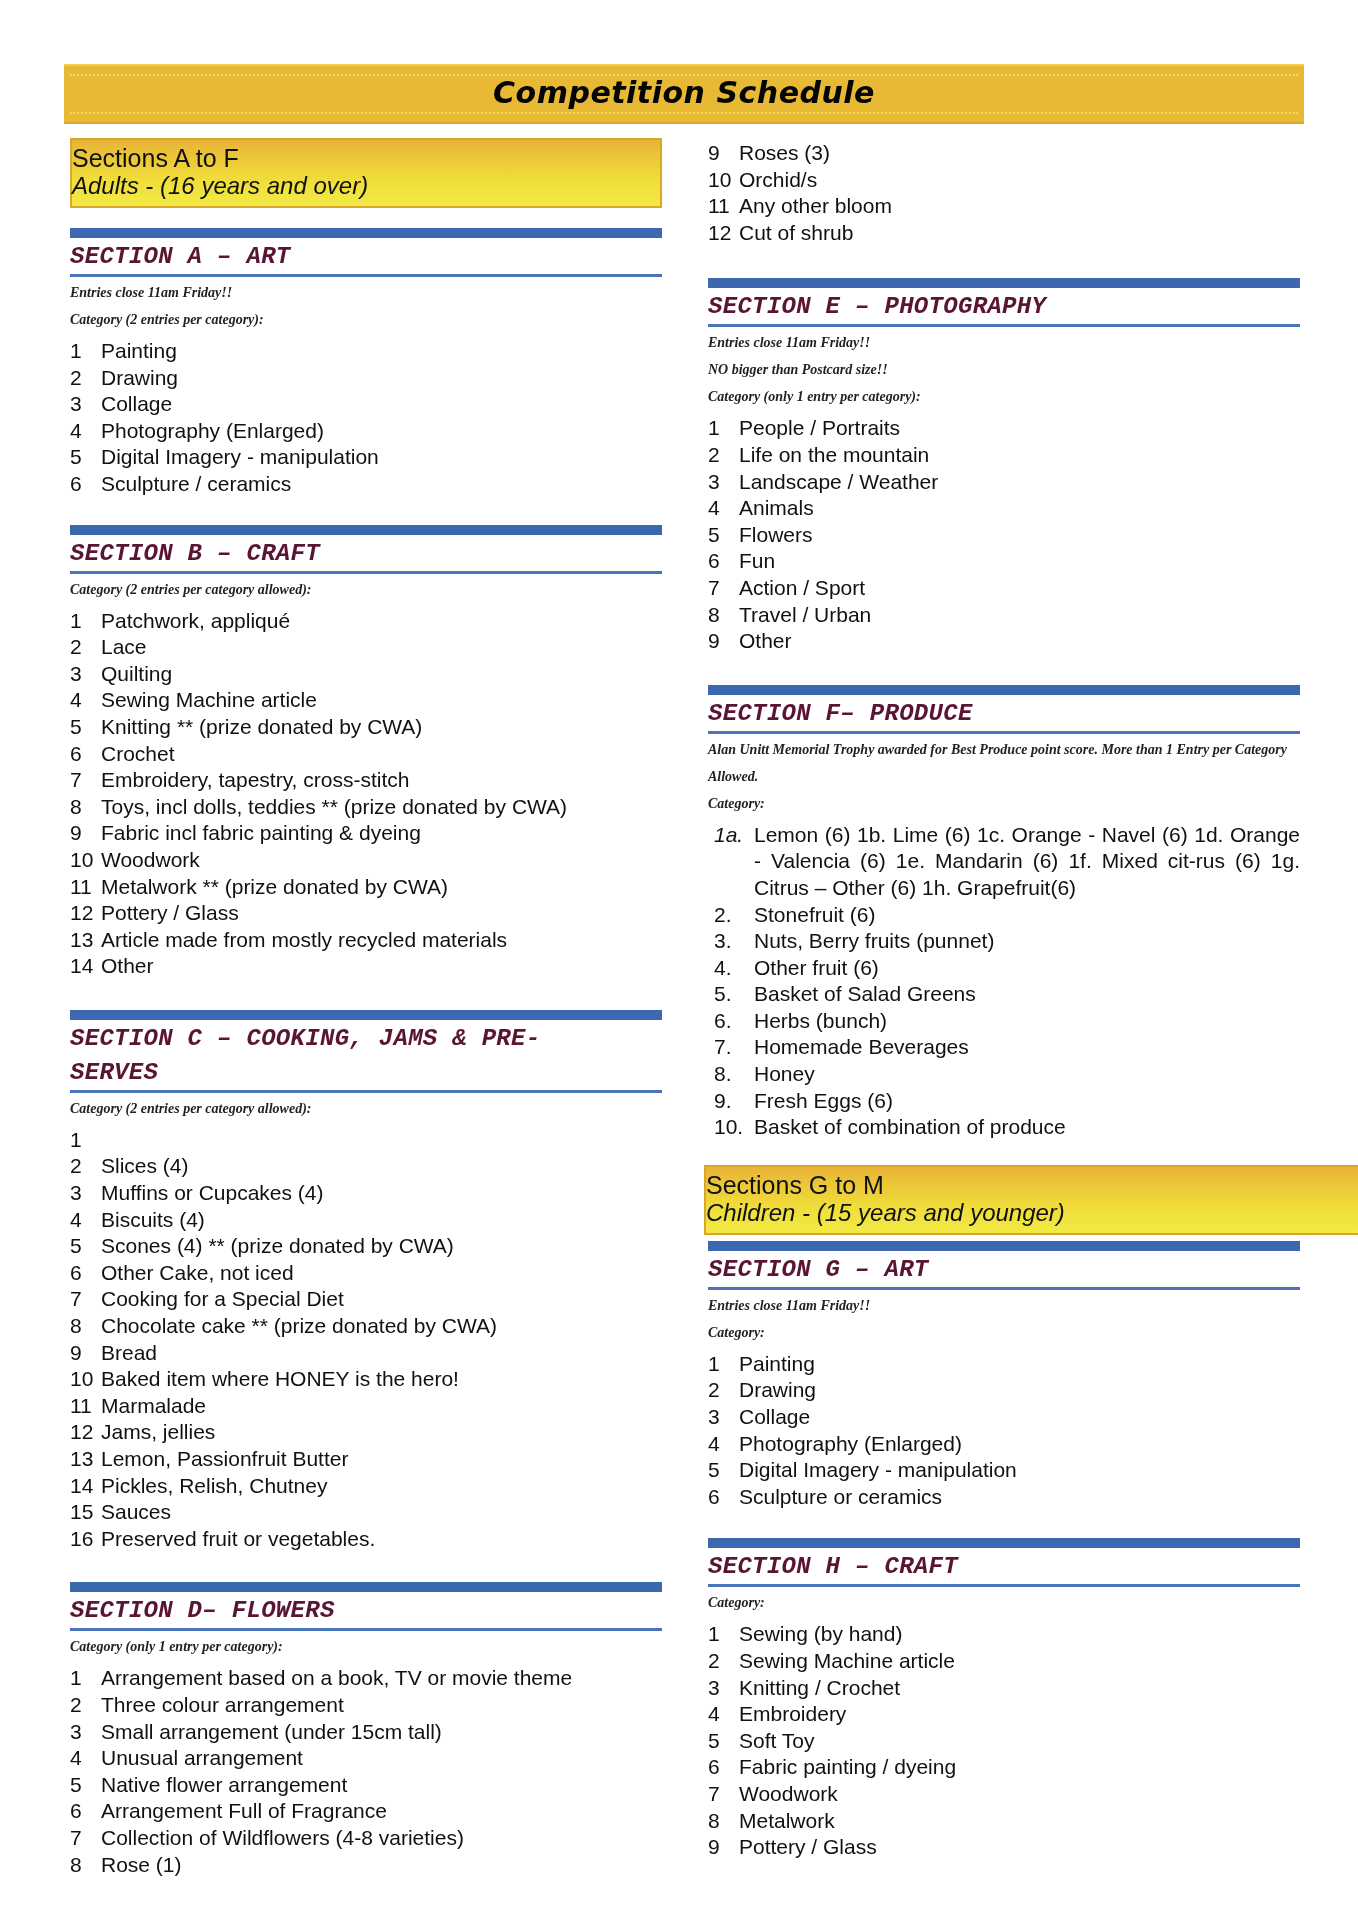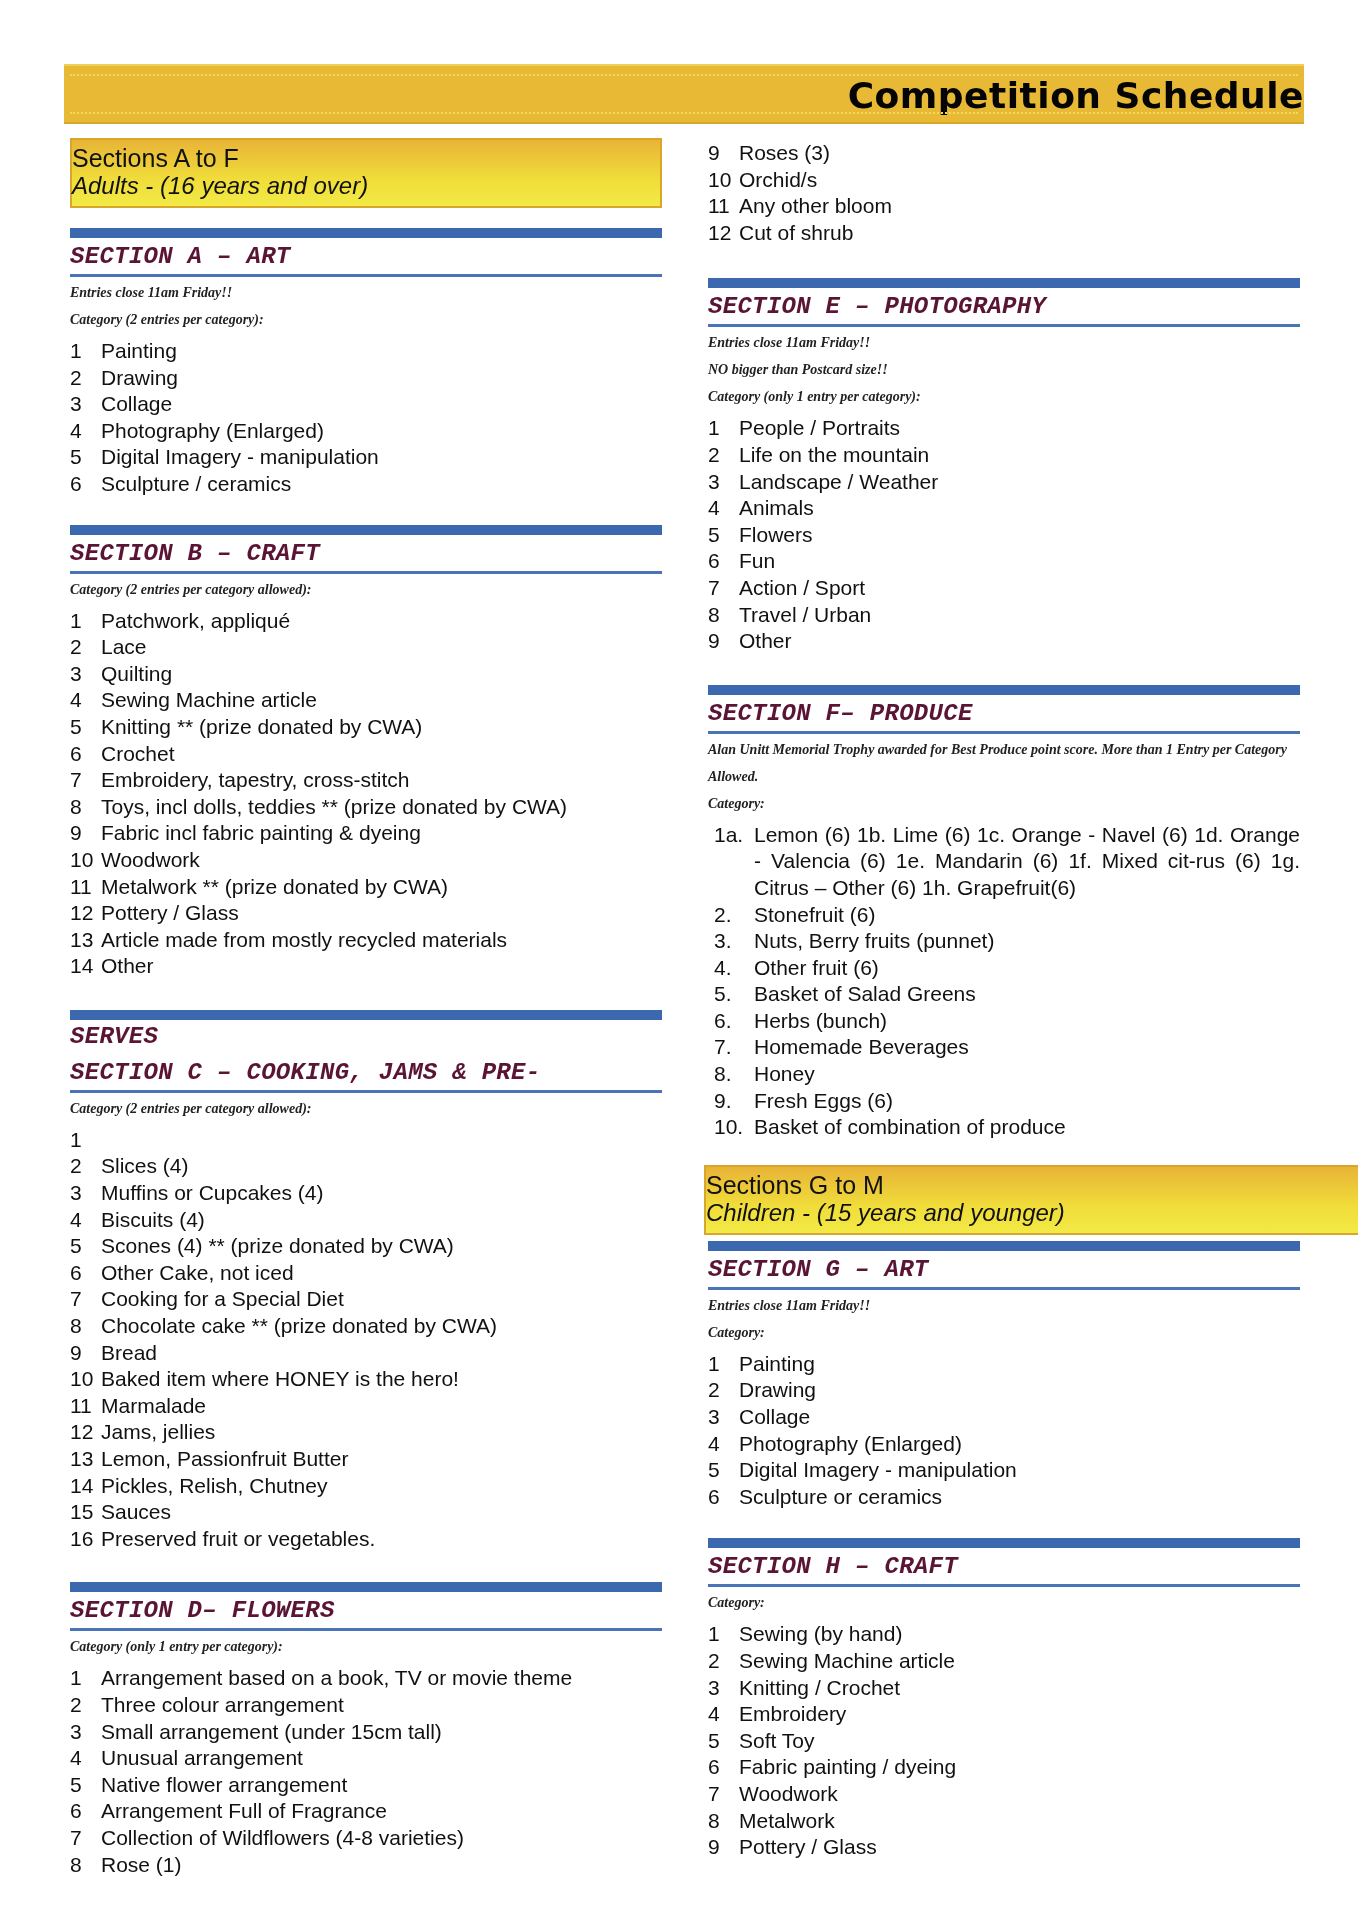--- a/index.html
+++ b/index.html
@@ -4,43 +4,43 @@
 <style>
   html, body { margin: 0; padding: 0; background: #ffffff; }
   body { width: 1358px; height: 1920px; position: relative; overflow: hidden;
          font-family: "Liberation Sans", sans-serif; color: #111; }
   .banner { position: absolute; left: 64px; top: 64px; width: 1240px; height: 60px;
             background: #e7b935; border-top: 2px solid #f1cf55; border-bottom: 2px solid #d7a82c;
             box-sizing: border-box; }
   .banner::before, .banner::after { content: ""; position: absolute; left: 6px; right: 6px; height: 0;
             border-top: 2px dotted #f3d85a; }
   .banner::before { top: 8px; } .banner::after { bottom: 8px; }
-  .banner-title { position: absolute; left: 0; right: 0; top: 9px; text-align: right;
-            font-family: "DejaVu Sans", sans-serif; font-weight: bold; 
-            font-size: 36px; letter-spacing: 0.5px; color: #050505; }
+  .banner-title { position: absolute; left: 0; right: 0; top: 9px; text-align: center;
+            font-family: "DejaVu Sans", sans-serif; font-weight: bold; font-style: italic;
+            font-size: 30px; letter-spacing: 0.5px; color: #050505; }
   .col { position: absolute; top: 138px; width: 592px; }
   .col-left { left: 70px; }
   .col-right { left: 708px; }
   .group-box { border: 2px solid #d9a62c; box-sizing: border-box; text-align: left;
                background: linear-gradient(#e8b437, #f0dd3a 60%, #f3ea45); padding: 4px 0 6px; }
   .group-title { font-size: 25px; line-height: 28px; color: #111; }
   .group-sub { font-size: 24px; font-style: italic; line-height: 28px; color: #111; }
   .section { margin-top: 22px; }
   .sec-bar { height: 10px; background: #3c68b0; }
   .sec-title { font-family: Liberation Mono, monospace; font-weight: bold; font-style: italic;
                color: #5a1534; font-size: 24px; line-height: 34px; margin-top: 2px; letter-spacing: 0.3px; }
   .sec-rule { height: 3px; background: #4a74b8; margin-bottom: 2px; }
   .note { font-family: "Liberation Serif", serif; font-style: italic; font-weight: bold;
           font-size: 14px; line-height: 27px; color: #222; }
   .items { margin-top: 5px; }
   .item { font-size: 21px; line-height: 26.6px; white-space: nowrap; display: flex; }
   .item .num { display: inline-block; width: 31px; }
   .produce .item .num { width: 40px; padding-left: 6px; box-sizing: content-box; }
   .wrap-item { white-space: normal; text-align: justify; text-align-last: left; }
-  .wrap-item .num { flex: 0 0 auto; width: 40px; padding-left: 6px; }
+  .wrap-item .num { flex: 0 0 auto; width: 40px; padding-left: 6px; font-style: italic; }
   .cont { margin-top: 0; }
 </style>
 </head>
 <body>
 
 <div class="banner">
   <div class="banner-title">Competition Schedule</div>
 </div>
 
 <div class="col col-left">
@@ -147,22 +147,22 @@
         </div>
         <div class="item">
           <span class="num">14</span>
           <span class="txt">Other</span>
         </div>
       </div>
   </div>
 
   <div class="section" style="margin-top:30px">
     <div class="sec-bar"></div>
+    <div class="sec-title">SECTION C – COOKING, JAMS &amp; PRE-</div>
     <div class="sec-title" style="margin-top:0">SERVES</div>
-    <div class="sec-title">SECTION C – COOKING, JAMS &amp; PRE-</div>
     <div class="sec-rule"></div>
     <div class="notes">
         <div class="note">Category (2 entries per category allowed):</div>
       </div>
     <div class="items">
         <div class="item">
           <span class="num">1</span>
         </div>
         <div class="item">
           <span class="num">2</span>

